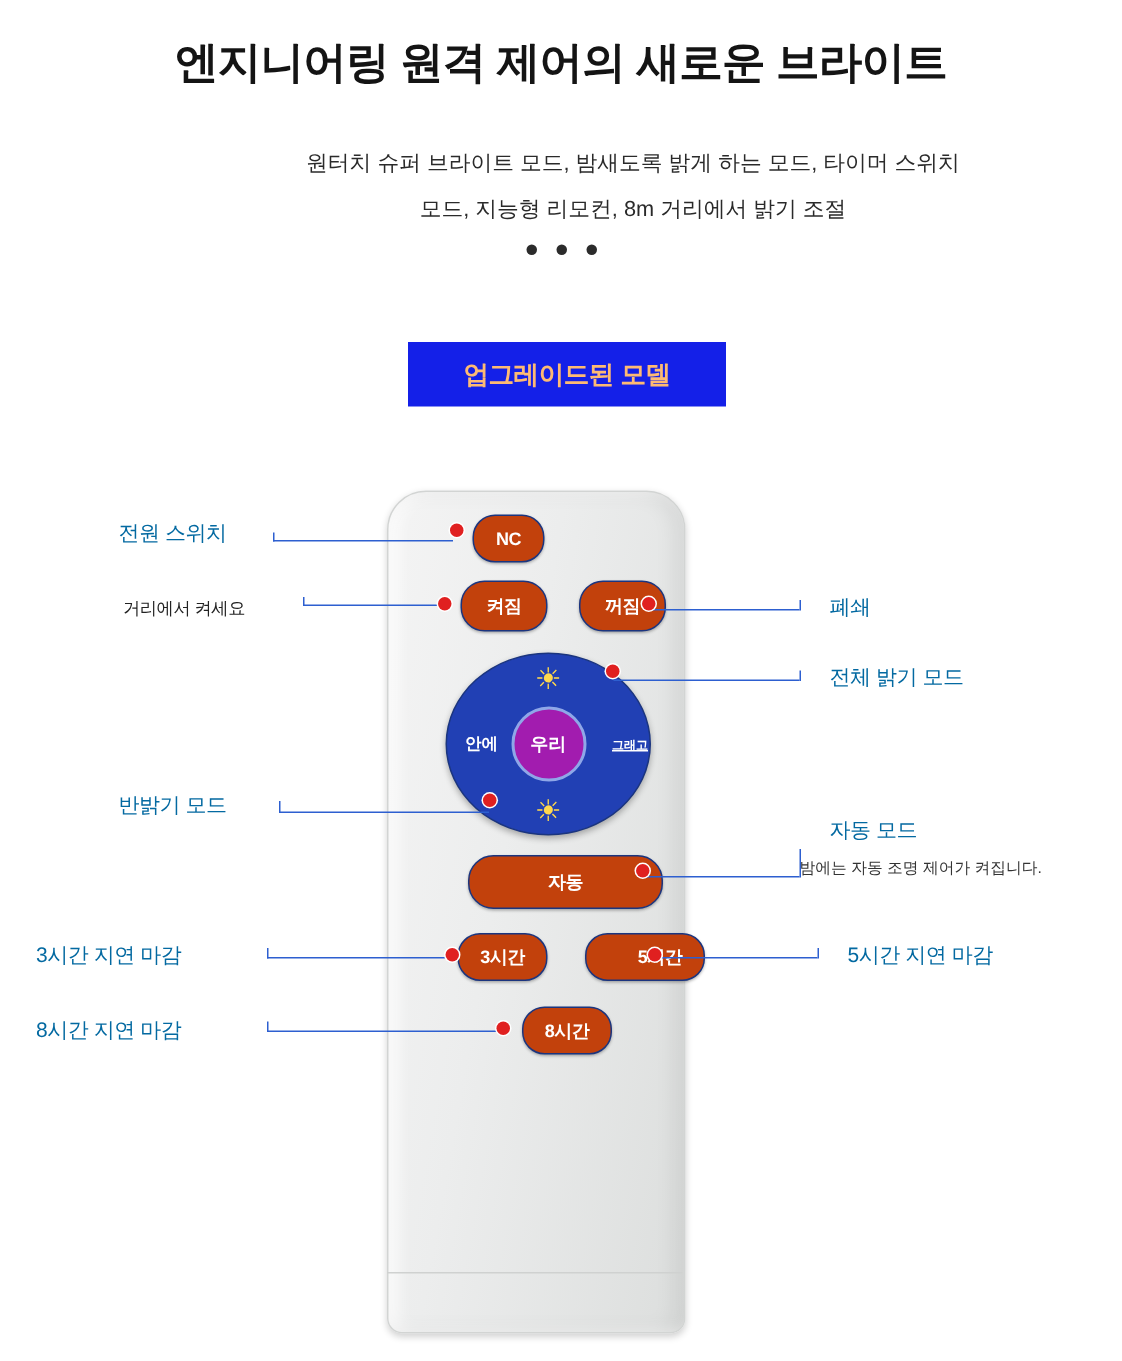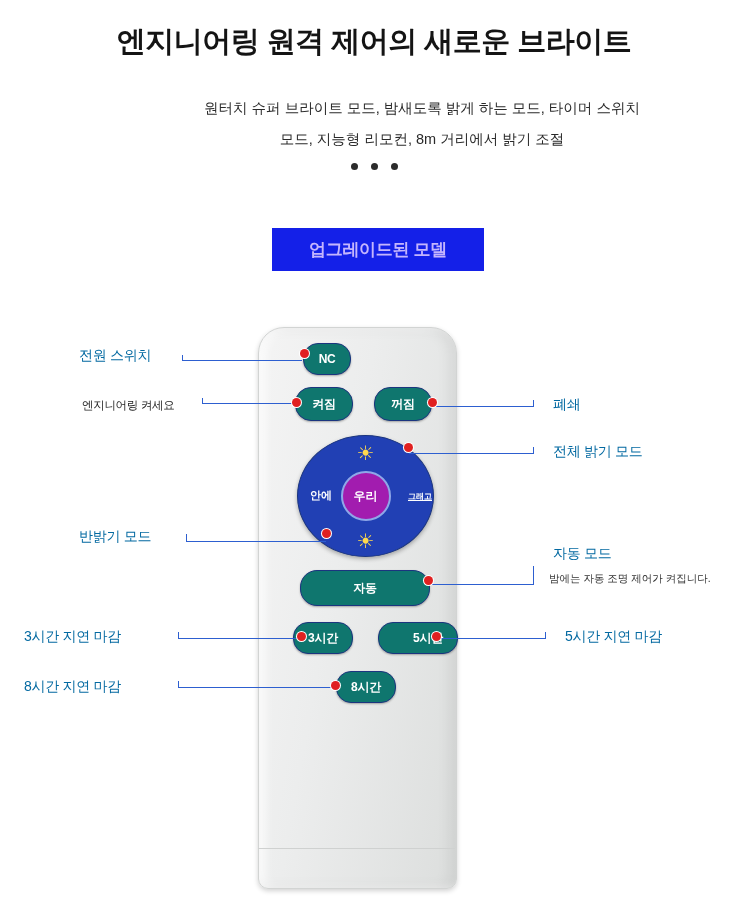--- a/index.html
+++ b/index.html
@@ -60,21 +60,21 @@
   .banner {
     position: absolute;
     top: 228px;
     left: 272px;
     width: 212px;
     height: 43px;
     background: #1420e8;
     display: flex;
     align-items: center;
     justify-content: center;
-    color: #c4b5fd;
+    color: #fdba74;
     font-size: 17px;
     font-weight: bold;
     letter-spacing: -0.3px;
   }
 
   
   .remote {
     position: absolute;
     left: 258px;
     top: 327px;
@@ -90,30 +90,31 @@
     position: absolute;
     left: 258px;
     top: 848px;
     width: 197px;
     height: 1px;
     background: #cfd1d0;
   }
 
   .btn {
     position: absolute;
-    background: #0f766e;
+    background: #c2410c;
     color: #ffffff;
     display: flex;
     align-items: center;
     justify-content: center;
     font-size: 12px;
     font-weight: bold;
     letter-spacing: -0.3px;
     box-shadow: 0 1px 2px rgba(0,0,0,0.3);
     border: 1px solid #1b357f;
+    margin-left: 12px;
   }
 
   
   #btn-nc {
     left: 303px; top: 343px; width: 46px; height: 30px;
     border-radius: 15px; font-size: 12px;
   }
   #btn-on  { left: 295px; top: 387px; width: 56px; height: 32px; border-radius: 16px; }
   #btn-off { left: 374px; top: 387px; width: 56px; height: 32px; border-radius: 16px; }
 
@@ -239,42 +240,42 @@
 <div class="btn" id="btn-8h">8시간</div>
 
 <span class="marker" style="left:300px; top:349px;"></span>
 <div class="leader" style="left:182px; top:360px; width:120px;"></div>
 <div class="leader v" style="left:182px; top:355px; height:6px;"></div>
 <div class="callout" style="left:79px; top:347px;">전원 스위치</div>
 
 <span class="marker" style="left:292px; top:398px;"></span>
 <div class="leader" style="left:202px; top:403px; width:94px;"></div>
 <div class="leader v" style="left:202px; top:398px; height:6px;"></div>
-<div class="callout small" style="left:82px; top:398px;">엔지니어링 켜세요</div>
+<div class="callout small" style="left:82px; top:398px;">거리에서 켜세요</div>
 
 <span class="marker" style="left:428px; top:398px;"></span>
 <div class="leader" style="left:433px; top:406px; width:100px;"></div>
 <div class="leader v" style="left:533px; top:400px; height:7px;"></div>
 <div class="callout" style="left:553px; top:396px;">폐쇄</div>
 
 <span class="marker" style="left:404px; top:443px;"></span>
 <div class="leader" style="left:409px; top:453px; width:124px;"></div>
 <div class="leader v" style="left:533px; top:447px; height:7px;"></div>
 <div class="callout" style="left:553px; top:443px;">전체 밝기 모드</div>
 
 <span class="marker" style="left:322px; top:529px;"></span>
 <div class="leader" style="left:186px; top:541px; width:140px;"></div>
 <div class="leader v" style="left:186px; top:534px; height:8px;"></div>
 <div class="callout" style="left:79px; top:528px;">반밝기 모드</div>
 
 <span class="marker" style="left:424px; top:576px;"></span>
 <div class="leader" style="left:429px; top:584px; width:104px;"></div>
 <div class="leader v" style="left:533px; top:566px; height:19px;"></div>
 <div class="callout" style="left:553px; top:545px;">자동 모드</div>
-<div class="callout-sub" style="left:549px; top:572px;">밤에는 자동 조명 제어가 켜집니다.</div>
+<div class="callout-sub" style="left:533px; top:572px;">밤에는 자동 조명 제어가 켜집니다.</div>
 
 <span class="marker" style="left:297px; top:632px;"></span>
 <div class="leader" style="left:178px; top:638px; width:122px;"></div>
 <div class="leader v" style="left:178px; top:632px; height:7px;"></div>
 <div class="callout" style="left:24px; top:628px;">3시간 지연 마감</div>
 
 <span class="marker" style="left:432px; top:632px;"></span>
 <div class="leader" style="left:437px; top:638px; width:108px;"></div>
 <div class="leader v" style="left:545px; top:632px; height:7px;"></div>
 <div class="callout" style="left:565px; top:628px;">5시간 지연 마감</div>

